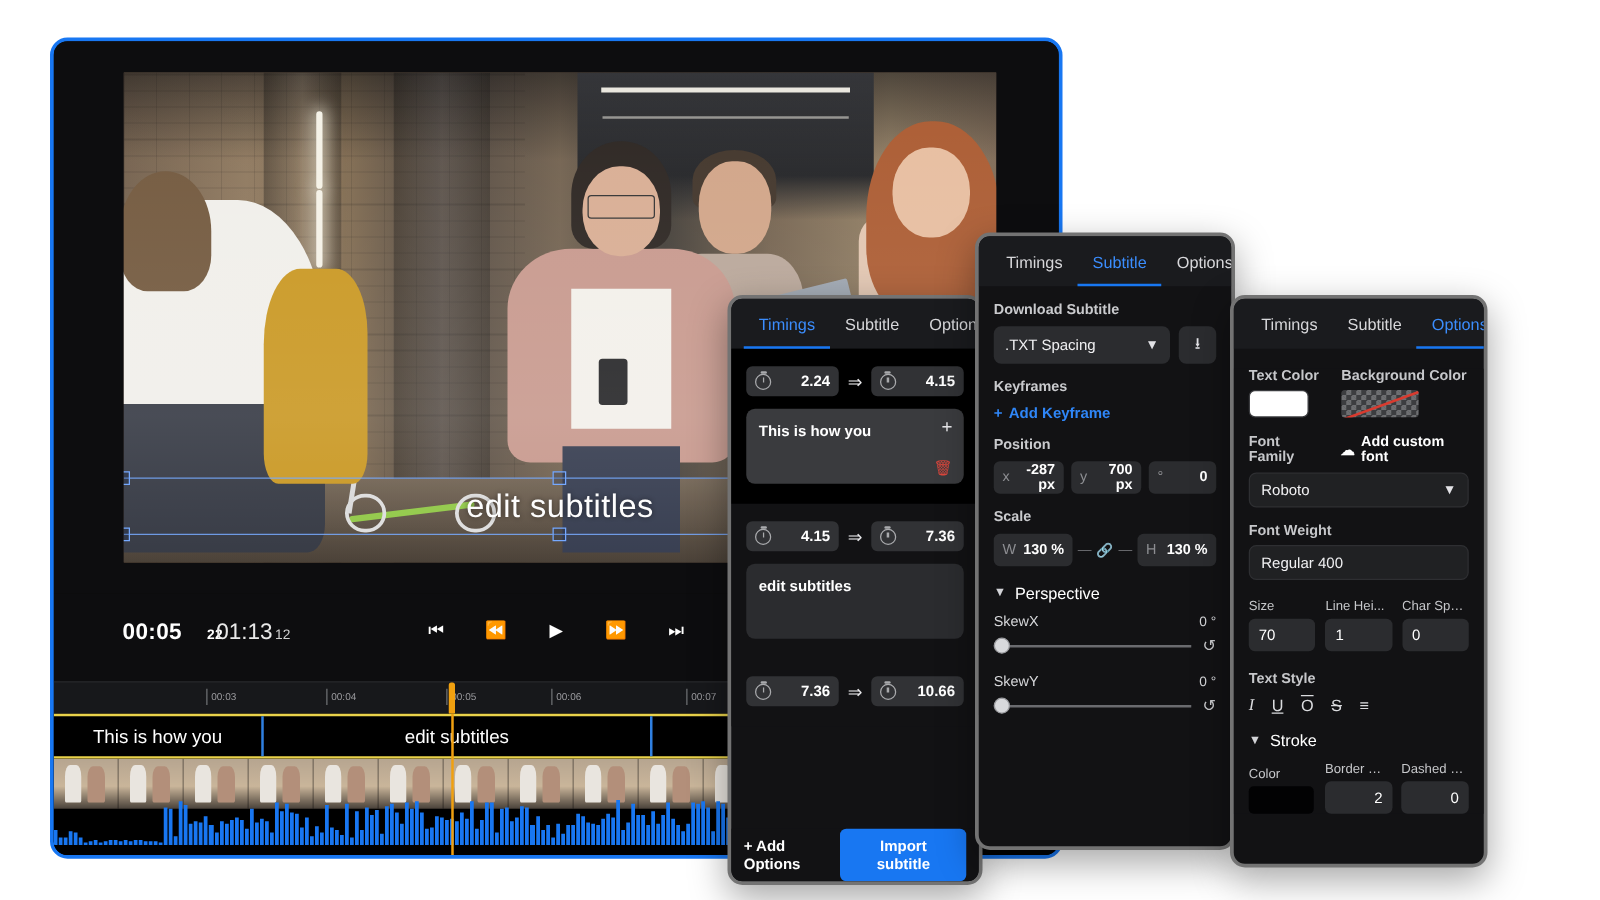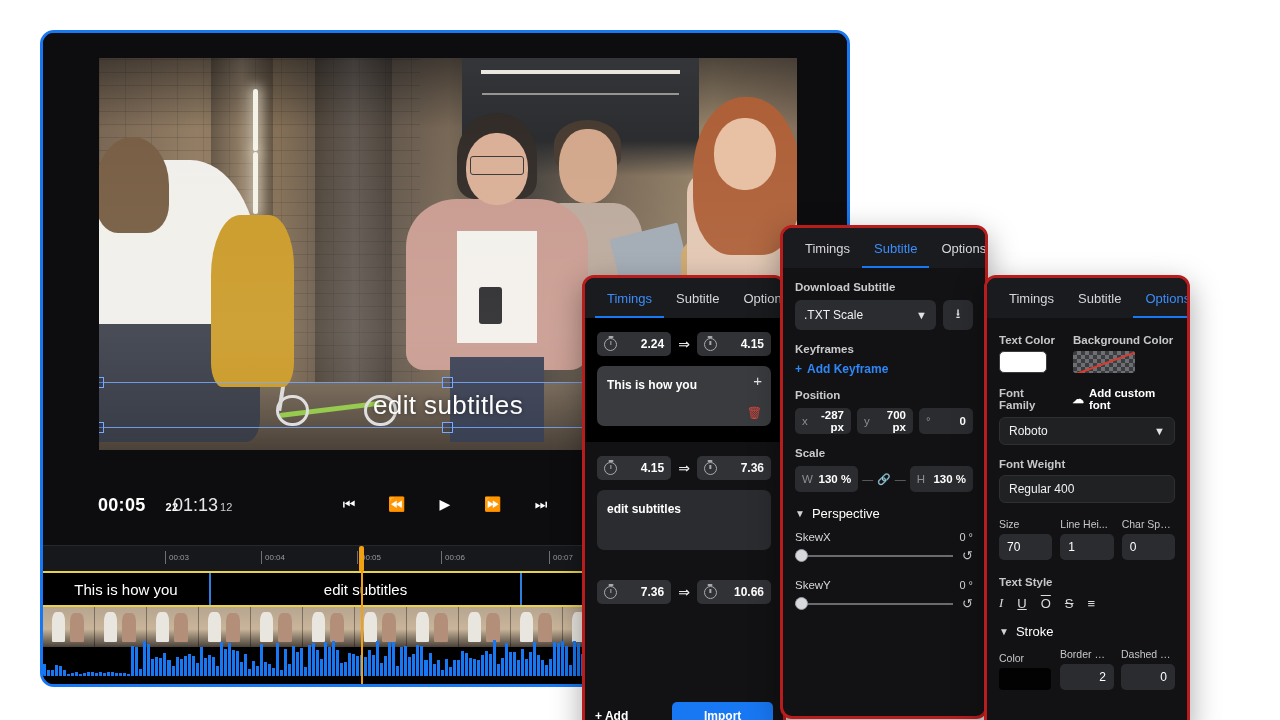--- a/index.html
+++ b/index.html
@@ -142,24 +142,23 @@
   .thumb:before{content:"";position:absolute;left:18%;top:12%;width:26%;height:76%;background:#e9e5df;border-radius:30% 30% 6% 6%;}
   .thumb:after{content:"";position:absolute;left:52%;top:16%;width:28%;height:72%;background:#b38f7a;border-radius:30% 30% 6% 6%;}
   .audio-track { position:absolute; left:0; top:76px; right:0; bottom:0; background:#000; }
   .wave { position:absolute; left:0; right:0; bottom:8px; height:42px; display:flex; align-items:flex-end; }
   .wbar { flex:1 1 auto; background:#1877f2; margin-right:1px; }
   .track-playhead { position:absolute; top:0; bottom:0; width:2px; background:#f0a010; }
 
   
   .panel {
     position: absolute; background: #121214;
-    border: 3px solid #b91c1c; border-radius: 12px;
+    border: 3px solid #737373; border-radius: 12px;
     box-shadow: 0 10px 30px rgba(0,0,0,.35);
     overflow: hidden;
-    margin-top: 39px;
   }
   .panel-tabs { display:flex; align-items:flex-end; height:40px; background:#1a1b1e; padding:0 10px; }
   .ptab { padding:0 12px; height:38px; display:flex; align-items:center; color:#d7d7da; font-size:13px; border-bottom:2px solid transparent; }
   .ptab.active { color:#3b8dfd; border-bottom-color:#1877f2; }
   .panel-body { background:#121214; }
 
   
   #panel-timings { left:582px; top:236px; width:204px; height:472px; }
   .tm-group { padding:14px 12px 16px; }
   .tm-group.selected { background:#000000; }
@@ -621,21 +620,21 @@
     <div class="panel-tabs">
       <div class="ptab">Timings</div>
       <div class="ptab active">Subtitle</div>
       <div class="ptab">Options</div>
     </div>
     <div class="panel-body pad">
 
       <div class="sec-label">Download Subtitle</div>
       <div class="select-row">
         <div class="select-box">
-          <span>.TXT Scale</span>
+          <span>.TXT Spacing</span>
           <span class="chev">▼</span>
         </div>
         <div class="dl-btn">
           <span>⭳</span>
         </div>
       </div>
 
       <div class="sec-label">Keyframes</div>
       <div class="link-blue">
         <span>+</span>

